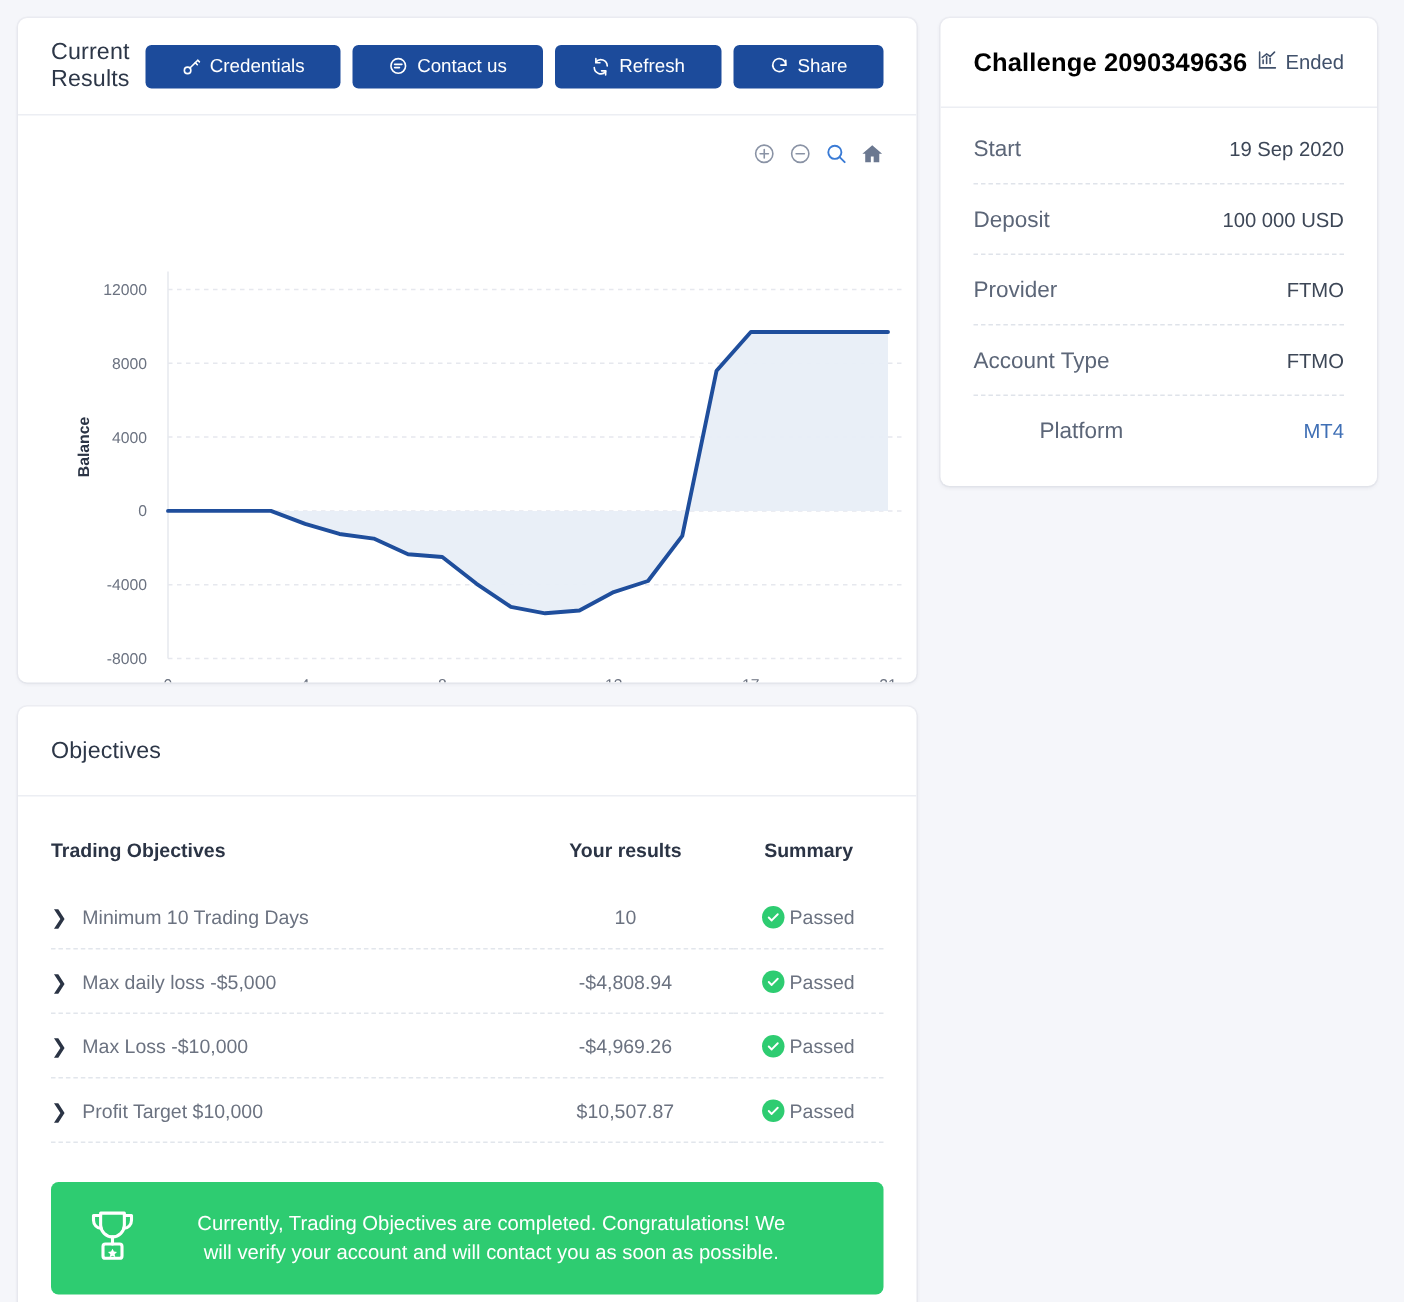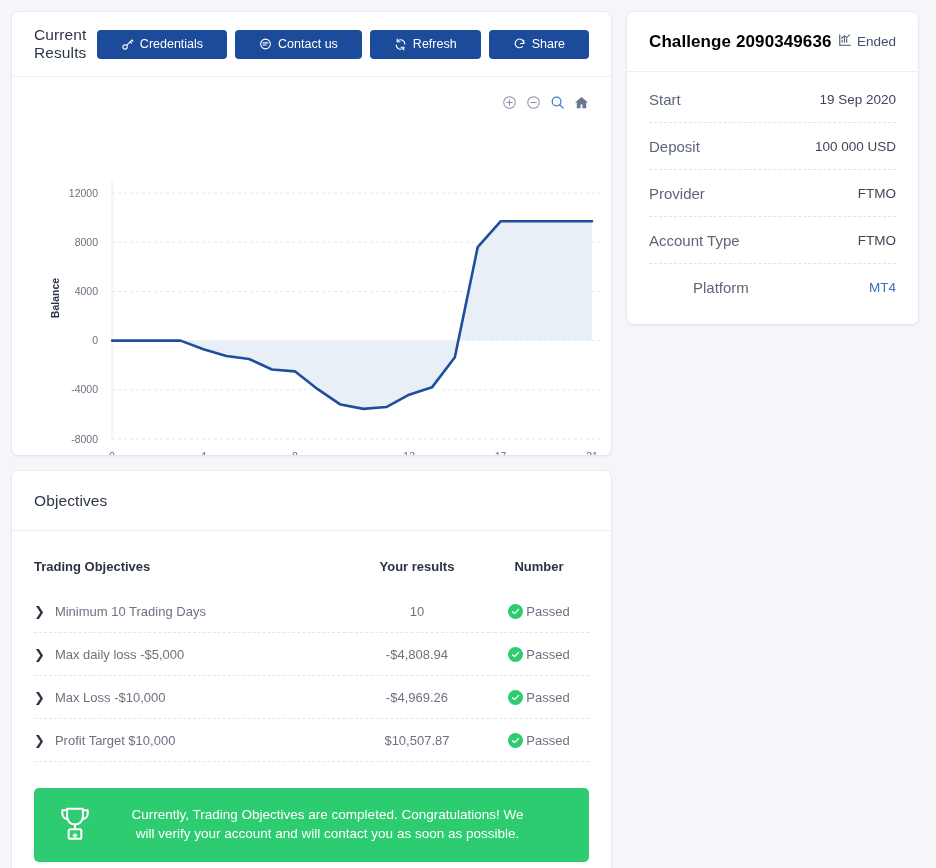--- a/index.html
+++ b/index.html
@@ -278,21 +278,21 @@
         <table class="obj">
           <colgroup>
             <col class="col-obj">
               <col class="col-res">
               <col class="col-sum">
           </colgroup>
           <thead>
             <tr>
               <th>Trading Objectives</th>
               <th class="c">Your results</th>
-              <th class="c">Number</th>
+              <th class="c">Summary</th>
             </tr>
           </thead>
           <tbody id="obj-rows">
               <tr>
                 <td>
                   <span class="obj-name">
                     <span class="chev">❯</span>
                     <span>Minimum 10 Trading Days</span>
                   </span>
                 </td>

